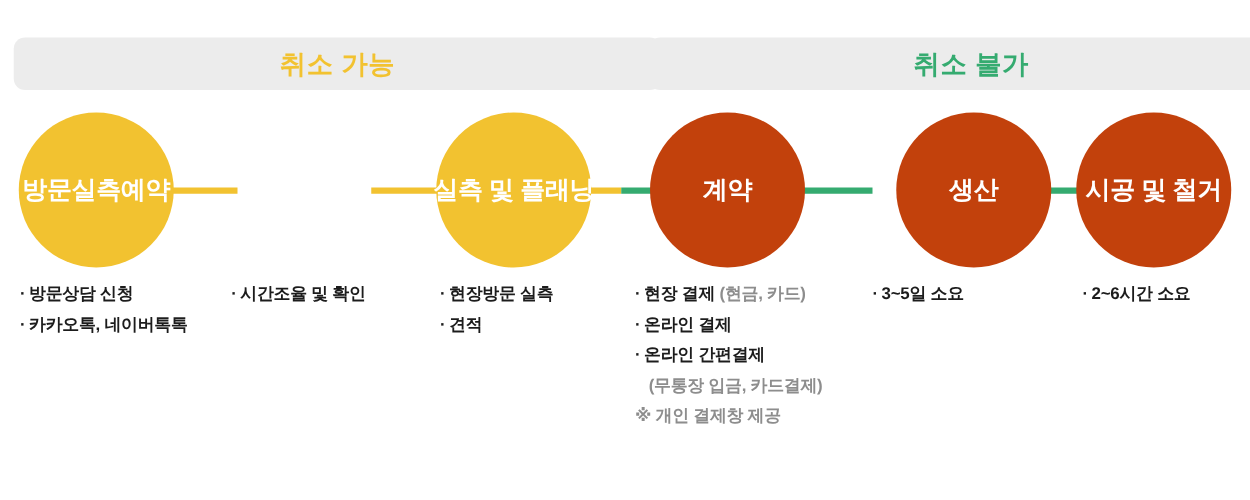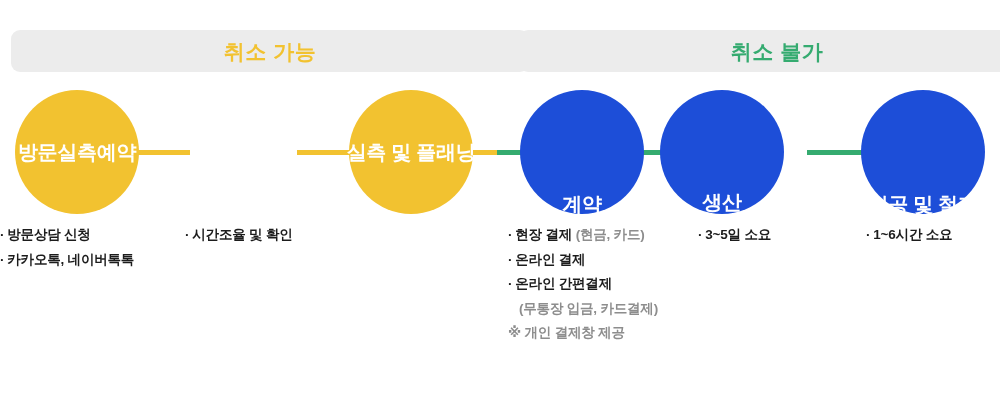--- a/index.html
+++ b/index.html
@@ -56,43 +56,43 @@
     position: absolute;
     top: 90px;
     width: 124px;
     height: 124px;
     border-radius: 50%;
     display: flex;
     align-items: center;
     justify-content: center;
   }
   .step-node.yellow { background: #f2c230; }
-  .step-node.green  { background: #1d4ed8; align-items: flex-end; }
+  .step-node.green  { background: #c2410c; }
   .step-node .step-label {
     color: #ffffff;
     font-size: 20px;
     font-weight: bold;
     white-space: nowrap;
     line-height: 1;
     letter-spacing: -0.3px;
   }
 
   #node-1 { left: 15px; align-items: center;  }
   #node-2 { left: 182px; }
   #node-3 { left: 349px; }
   #node-4 { left: 520px; }
-  #node-5 { left: 660px; font-family: Liberation Mono, monospace; }
+  #node-5 { left: 717px; }
   #node-6 { left: 861px; }
 
   
   .detail-col {
     position: absolute;
     top: 228px;
   }
-  #detail-1 { left: 0;  width: 165px; }
+  #detail-1 { left: 16px;  width: 165px; }
   #detail-2 { left: 185px; width: 160px; }
   #detail-3 { left: 352px; width: 150px; }
   #detail-4 { left: 508px; width: 230px; }
   #detail-5 { left: 698px; width: 150px; }
   #detail-6 { left: 866px; width: 150px; }
 
   .detail-line {
     font-size: 13.5px;
     font-weight: bold;
     color: #1c1c1c;
@@ -167,20 +167,28 @@
       <span class="dot">·</span><span>카카오톡, 네이버톡톡</span>
     </div>
   </div>
 
   <div class="detail-col" id="detail-2">
     <div class="detail-line">
       <span class="dot">·</span><span>시간조율 및 확인</span>
     </div>
   </div>
 
+  <div class="detail-col" id="detail-3">
+    <div class="detail-line">
+      <span class="dot">·</span><span>현장방문 실측</span>
+    </div>
+    <div class="detail-line">
+      <span class="dot">·</span><span>견적</span>
+    </div>
+  </div>
 
   <div class="detail-col" id="detail-4">
     <div class="detail-line">
       <span class="dot">·</span><span>현장 결제</span>
       <span class="muted">(현금, 카드)</span>
     </div>
     <div class="detail-line">
       <span class="dot">·</span><span>온라인 결제</span>
     </div>
     <div class="detail-line">
@@ -191,17 +199,17 @@
   </div>
 
   <div class="detail-col" id="detail-5">
     <div class="detail-line">
       <span class="dot">·</span><span>3~5일 소요</span>
     </div>
   </div>
 
   <div class="detail-col" id="detail-6">
     <div class="detail-line">
-      <span class="dot">·</span><span>1~6시간 소요</span>
+      <span class="dot">·</span><span>2~6시간 소요</span>
     </div>
   </div>
 
 </div>
 
 </body></html>

